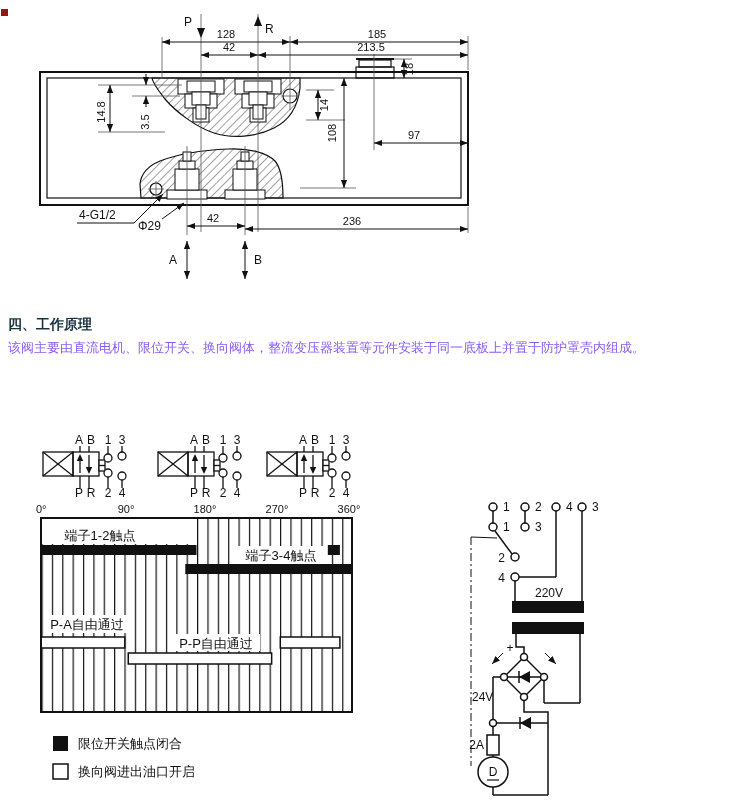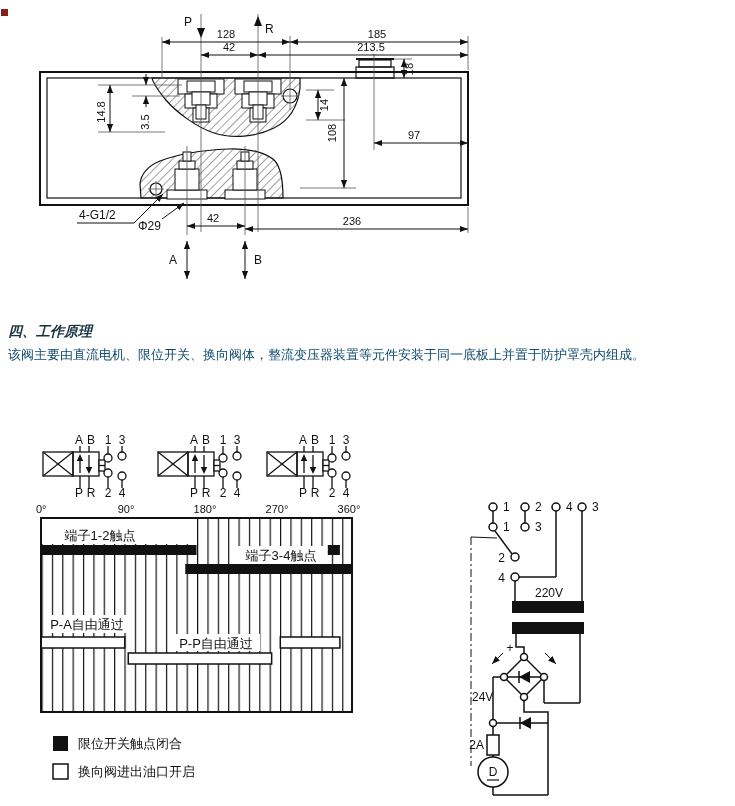--- a/index.html
+++ b/index.html
@@ -1,22 +1,22 @@
 <!DOCTYPE html>
 <html><head>
 <meta charset="utf-8">
 <style>
   html,body{margin:0;padding:0;background:#fff;}
   body{width:735px;height:806px;position:relative;overflow:hidden;
        font-family:"Liberation Sans","DejaVu Sans",sans-serif;color:#1f3741;}
   #corner-marker{position:absolute;left:1px;top:9px;width:7px;height:7px;background:#8b1b17;}
   #page-svg{position:absolute;left:0;top:0;width:735px;height:806px;}
   #text-block{position:absolute;left:8px;top:306px;width:722px;}
-  #text-block h4{margin:17px 0 4px 0;font-size:14px;font-weight:bold;color:#17323d;font-style:italic;}
-  #text-block p{margin:0;font-size:13px;line-height:19px;color:#0c4a6e;}
+  #text-block h4{margin:10px 0 4px 0;font-size:14px;font-weight:bold;color:#17323d;}
+  #text-block p{margin:0;font-size:13px;line-height:19px;color:#8b5cf6;}
   svg text{font-family:"Liberation Sans","DejaVu Sans",sans-serif;fill:#111;}
   .dim{font-size:11px;}
   .port{font-size:12px;}
   .cjk{font-size:13px;}
   .ckt{font-size:12px;}
   .thin{stroke:#555;stroke-width:0.8;}
   .ln{stroke:#111;stroke-width:1.2;fill:none;}
   .ln2{stroke:#111;stroke-width:2;fill:none;}
   .dimln{stroke:#111;stroke-width:1;fill:none;}
 </style>

